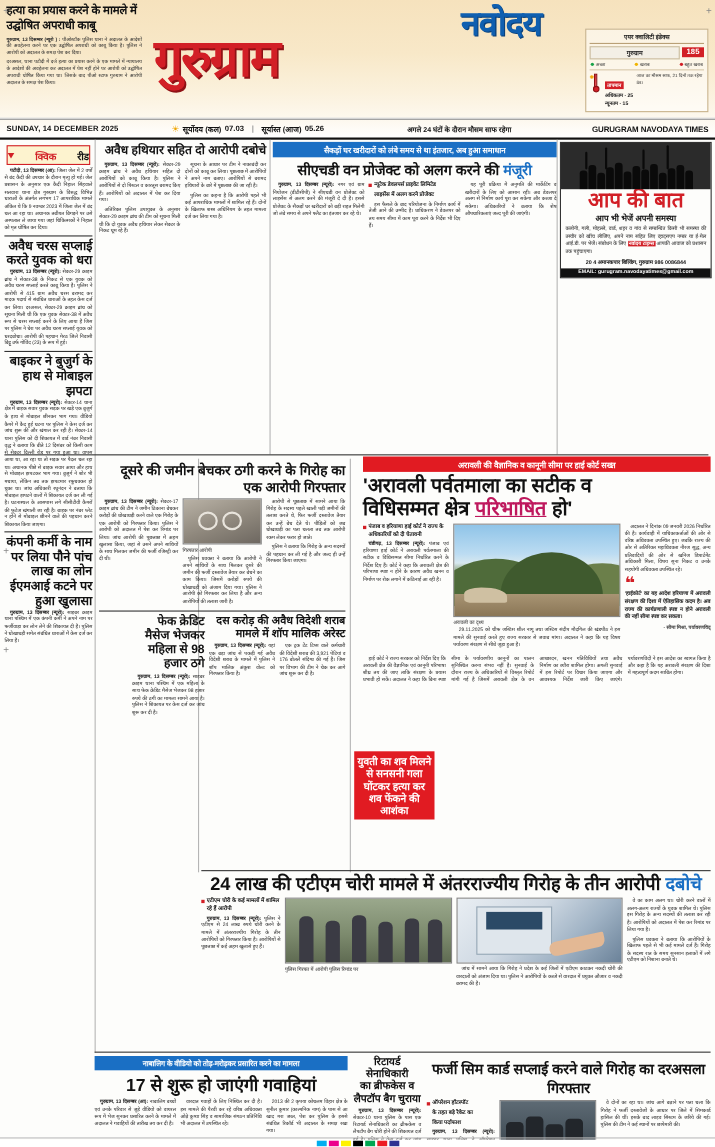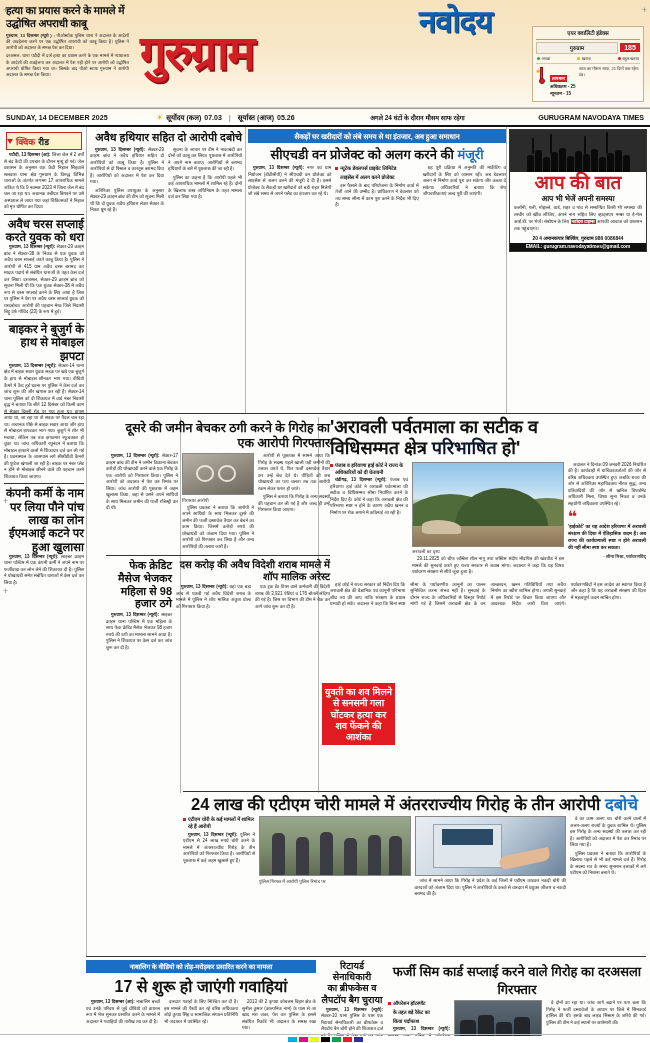--- a/index.html
+++ b/index.html
@@ -121,21 +121,21 @@
   .ds-sep { color:#999; margin:0 4px; }
   .ds-weather { flex:1; text-align:center; font-size:6.4px; font-weight:700; }
   .ds-brand { width: 135px; text-align:right; font-size:7.2px; letter-spacing:-0.1px; }
 
   
   .content { position:relative; width:650px; }
 
   
   .quickread {
     margin: 3px 4px 12px 4px; border:1px solid #d21f26; background:#fdf3cf;
-    display:flex; align-items:center; justify-content:flex-start; gap:3px;
+    display:flex; align-items:center; justify-content:space-between; gap:3px;
     padding: 1.5px 0;
   }
   .qr-tri { width:0;height:0;border-left:3.5px solid transparent;border-right:3.5px solid transparent;border-top:5px solid #d21f26;}
   .qr-a { color:#d21f26; font-weight:800; font-size:9px; }
   .qr-b { color:#111; font-weight:700; font-size:9px; }
 
   .hl { font-weight: 800; color:#111; text-align:right; line-height:1.16; }
   .hl-lg { font-size: 12.5px; }
   .hl-md { font-size: 11px; }
 
@@ -193,21 +193,21 @@
   .akb-addr { font-size:4.9px; font-weight:700; text-align:center; padding:2px; color:#111;}
   .akb-email { background:#111; color:#fff; font-size:4.8px; font-weight:700; text-align:center; padding:1.5px;}
 
   
   .aravali { position:absolute; left:330px; top:288px; width:316px; }
   .kicker-red {
     background:#e11b22; color:#fff; font-size:7.4px; font-weight:800;
     text-align:center; padding:2px; letter-spacing:-0.1px;
   }
   .ar-head { font-size:18px; font-weight:900; color:#111; line-height:1.16; margin-top:2px; text-align:left;}
-  .ar-head .hi { color:#0f172a; }
+  .ar-head .hi { color:#be185d;text-decoration:underline; }
   .ar-grid { display:flex; gap:4px; margin-top:3px; }
   .ar-c1 { width:78px; }
   .ar-c2 { flex:1; }
   .ar-c3 { width:78px; }
   .photo-hill {
     width:100%; height:85px; border:1px solid #888; position:relative; overflow:hidden;
     background: linear-gradient(180deg,#8fc4e8 0%, #bcdcf2 32%, #d7e8ef 42%, #6f8a52 55%, #51713c 72%, #8d7c5e 88%, #b9a682 100%);
   }
   .hill-a { position:absolute; left:-10%; top:38%; width:70%; height:52%;
     background:#4f6b3a; border-radius:50% 50% 0 0 / 80% 80% 0 0; }
@@ -487,21 +487,21 @@
       </div>
       <div class="akb-title">आप की बात</div>
       <div class="akb-sub">आप भी भेजें अपनी समस्या</div>
       <div class="akb-body">
         <span>कलोनी, गली, मोहल्ले, वार्ड, शहर व गांव से सम्बन्धित किसी भी समस्या की तस्वीर को खींच लीजिए, अपने नाम सहित लिए व्हाट्सएप नम्बर या ई-मेल आई.डी. पर भेजें। संबोधन के लिए </span><span class="akb-hl">नवोदय टाइम्स</span><span> आपकी आवाज को प्रशासन तक पहुंचाएगा।</span>
       </div>
       <div class="akb-addr">20 4 अमानकपार बिल्डिंग, गुरुग्राम 986 0086844</div>
       <div class="akb-email">EMAIL: gurugram.navodayatimes@gmail.com</div>
     </div>
 
-    <div style="position:absolute; left:106px; top:294px; width:224px;">
+    <div style="position:absolute; left:90px; top:294px; width:224px;">
       <div class="hl" style="font-size:12.5px;">दूसरे की जमीन बेचकर ठगी करने के गिरोह का एक आरोपी गिरफ्तार</div>
       <div style="display:flex; gap:4px; margin-top:3px;">
         <div style="flex:1;">
           <div class="dek">
             <p><span class="byline">गुरुग्राम, 13 दिसम्बर (न्यूरो):</span>
                <span>सेक्टर-17 क्राइम ब्रांच की टीम ने जमीन ठिकाना बेचकर करोड़ों की धोखाधड़ी करने वाले एक गिरोह के एक आरोपी को गिरफ्तार किया। पुलिस ने आरोपी को अदालत में पेश कर रिमांड पर लिया। जांच आरोपी की पूछताछ में अहम खुलासा किया, जहां से उसने अपने साथियों के साथ मिलकर जमीन की फर्जी रजिस्ट्री कर दी थी।</span></p>
           </div>
         </div>
         <div style="flex:1;">
           <div style="width:100%;height:42px;border:1px solid #888;background:linear-gradient(160deg,#b9b2a6,#8e877c 55%,#6d6760);position:relative;overflow:hidden;">
@@ -515,21 +515,21 @@
         </div>
         <div style="flex:1;">
           <div class="dek">
             <p>आरोपी से पूछताछ में सामने आया कि गिरोह के सदस्य पहले खाली पड़ी जमीनों की तलाश करते थे, फिर फर्जी दस्तावेज तैयार कर उन्हें बेच देते थे। पीड़ितों को जब धोखाधड़ी का पता चलता तब तक आरोपी रकम लेकर फरार हो जाते।</p>
             <p>पुलिस ने बताया कि गिरोह के अन्य सदस्यों की पहचान कर ली गई है और जल्द ही उन्हें गिरफ्तार किया जाएगा।</p>
           </div>
         </div>
       </div>
       <div class="sep-line"></div>
       <div style="display:flex; gap:4px;">
-        <div style="width:66px;">
+        <div style="width:66px;margin-left:30px;">
           <div class="hl hl-md">फेक क्रेडिट मैसेज भेजकर महिला से 98 हजार ठगे</div>
           <div class="dek" style="margin-top:2px;">
             <p><span class="byline">गुरुग्राम, 13 दिसम्बर (न्यूरो):</span>
                <span>साइबर क्राइम थाना पश्चिम में एक महिला के साथ फेक क्रेडिट मैसेज भेजकर 98 हजार रुपये की ठगी का मामला सामने आया है। पुलिस ने शिकायत पर केस दर्ज कर जांच शुरू कर दी है।</span></p>
           </div>
         </div>
         <div style="flex:1;">
           <div class="hl" style="font-size:10px;">दस करोड़ की अवैध विदेशी शराब मामले में शॉप मालिक अरेस्ट</div>
           <div style="display:flex; gap:4px; margin-top:2px;">
             <div class="dek" style="flex:1;">
@@ -538,20 +538,21 @@
             </div>
             <div class="dek" style="flex:1;">
               <p>एक ट्रक टेंट टिप्स वाले कर्मचारी की विदेशी शराब की 3,921 पेटियां व 176 बोतलें संदिग्ध की गई हैं। जिस पर विभाग की टीम ने चेक कर आगे जांच शुरू कर दी है।</p>
             </div>
           </div>
         </div>
       </div>
     </div>
 
     <div class="aravali">
+      <div class="kicker-red">अरावली की वैज्ञानिक व कानूनी सीमा पर हाई कोर्ट सख्त</div>
       <div class="ar-head">
         <div>'अरावली पर्वतमाला का सटीक व</div>
         <div>
           <span>विधिसम्मत क्षेत्र </span><span class="hi">परिभाषित</span><span> हो'</span>
         </div>
       </div>
       <div class="ar-grid">
         <div class="ar-c1">
           <div class="bullet-item">
             <i class="bsq"></i>

